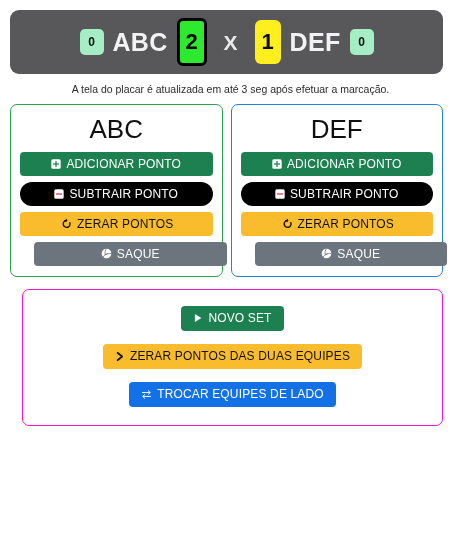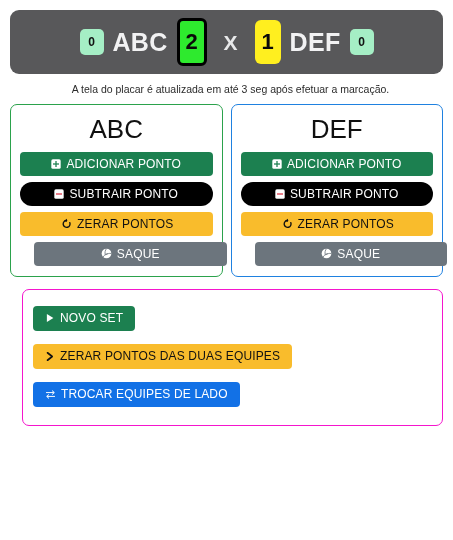--- a/index.html
+++ b/index.html
@@ -149,21 +149,21 @@
   .ic svg { display: block; }
 
   
   .actions {
     margin: 12px 10px 0 22px;
     border: 1.5px solid #f515cd;
     border-radius: 7px;
     padding: 16px 10px 18px 10px;
     display: flex;
     flex-direction: column;
-    align-items: flex-start;
+    align-items: center;
     gap: 13px;
     box-sizing: border-box;
   }
   .btn-auto {
     height: 25px;
     padding: 0 12px;
   }
 </style>
 </head>
 <body>

